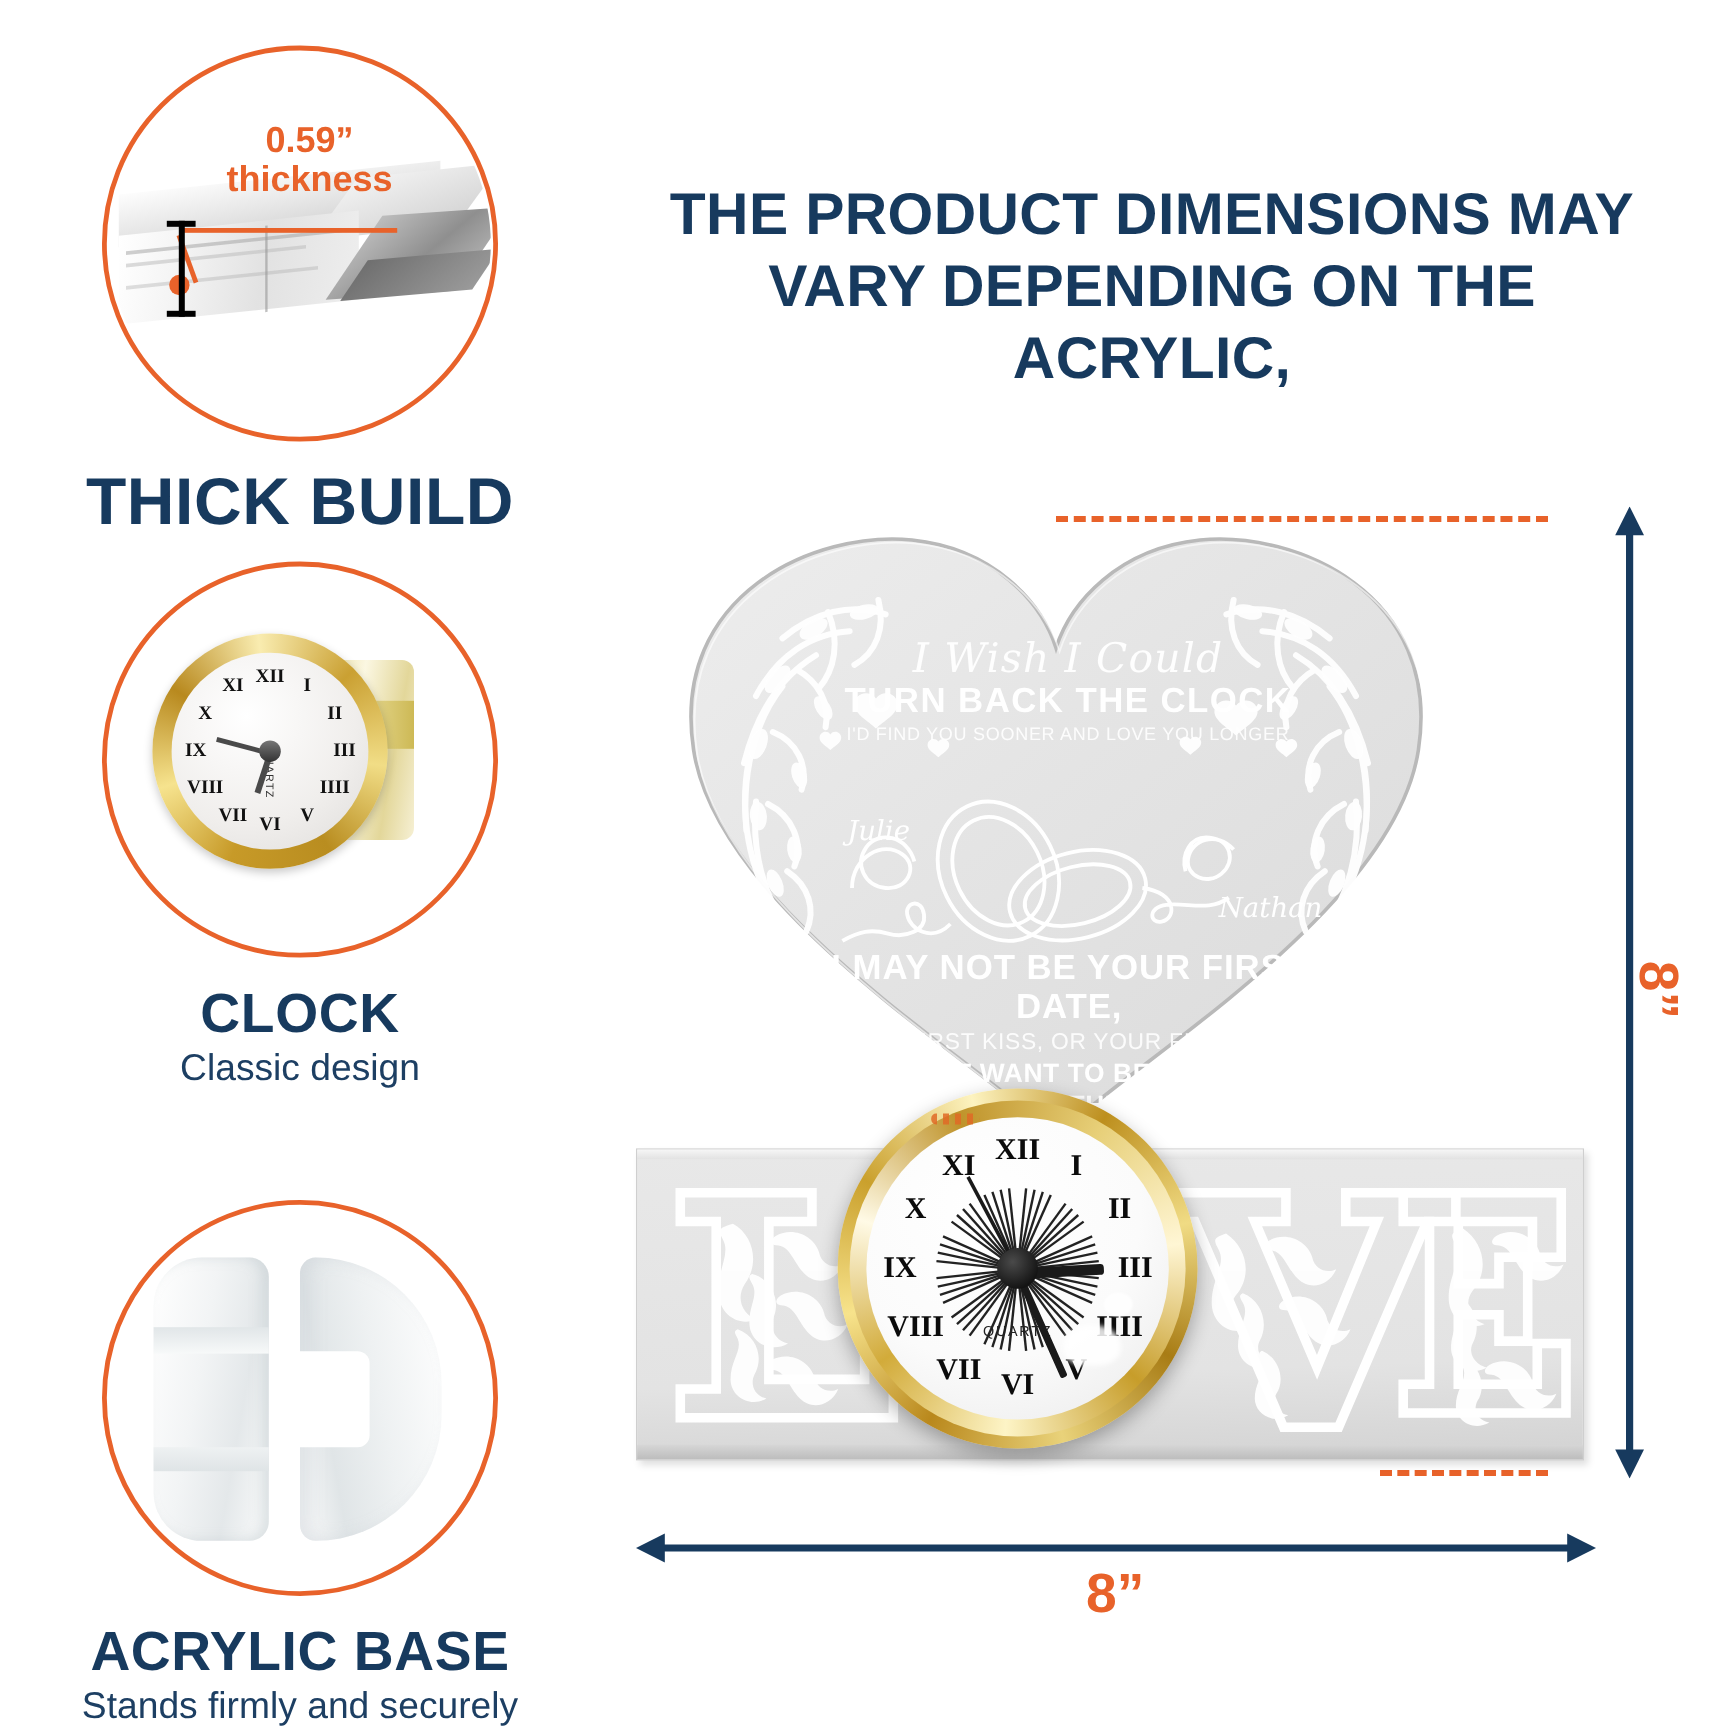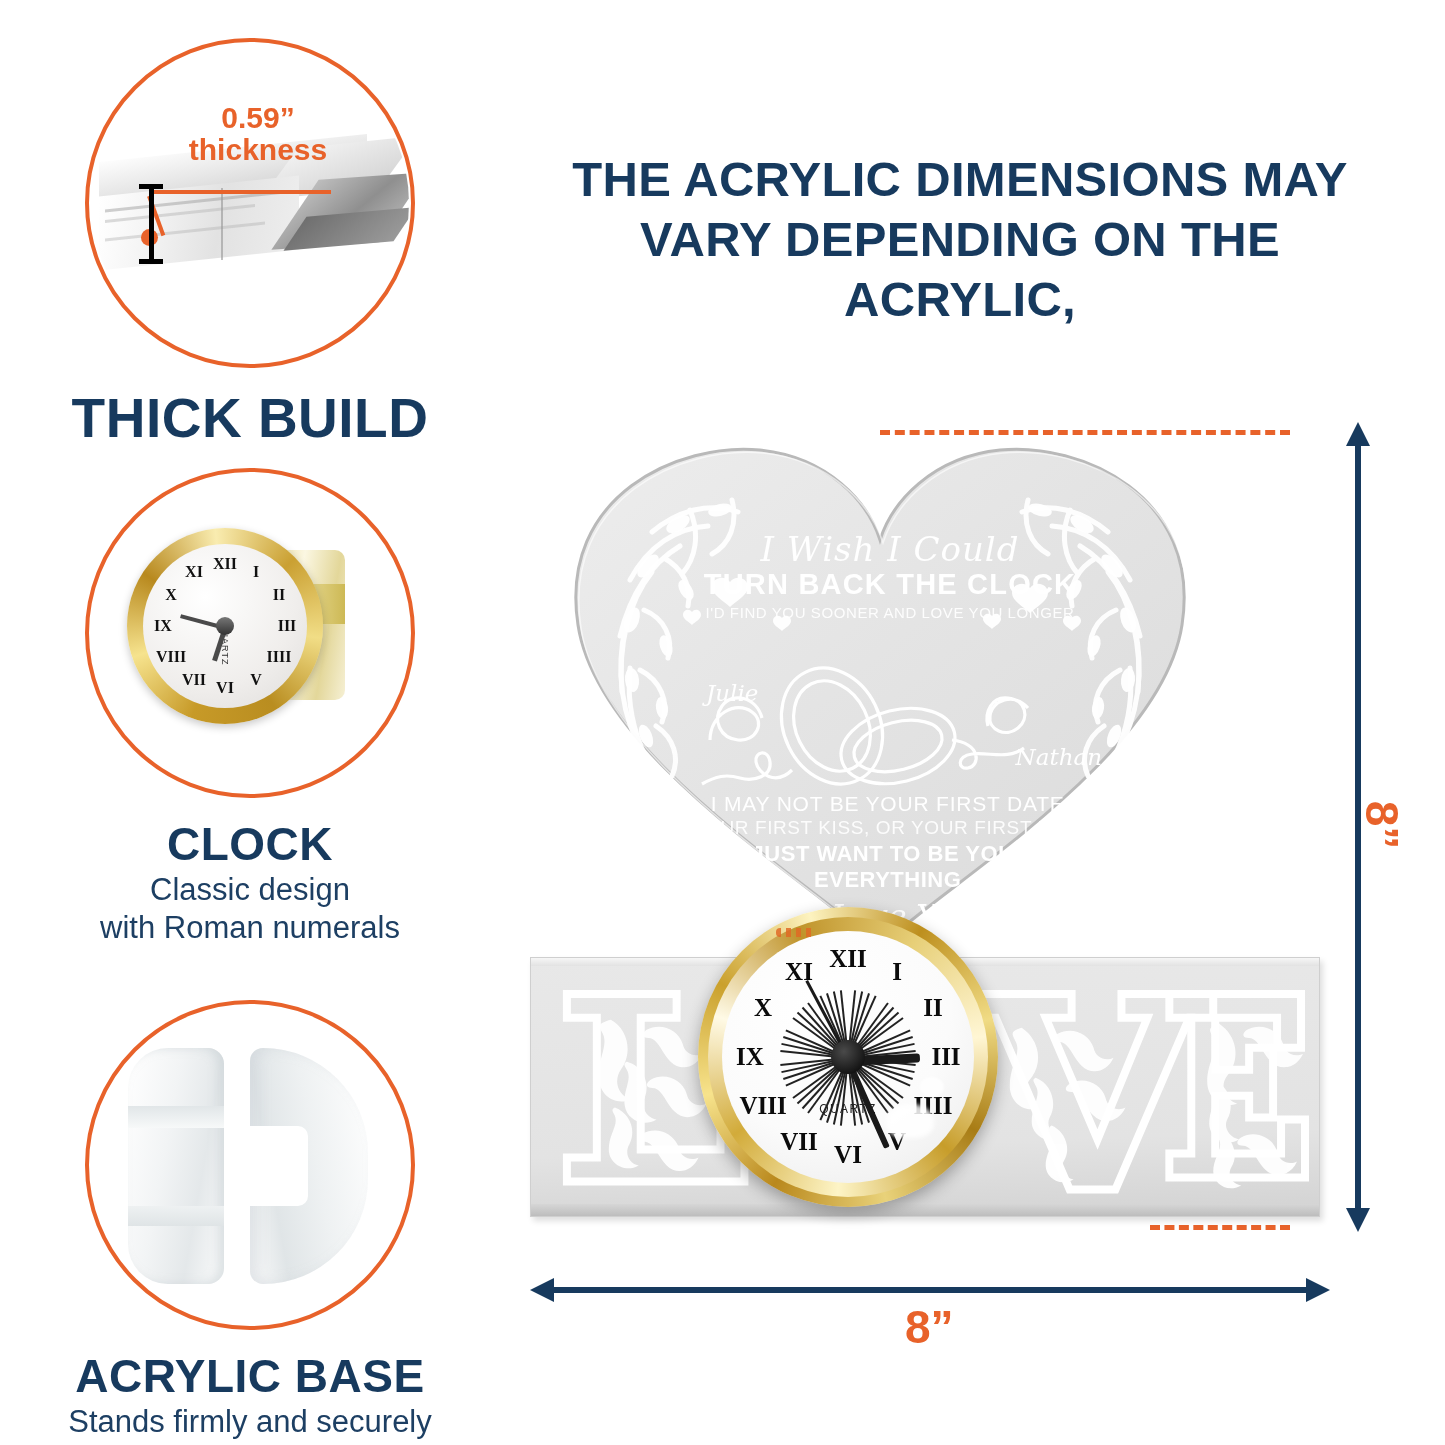--- a/index.html
+++ b/index.html
@@ -206,21 +206,21 @@
   .nm{
     position:absolute; font-family:"DejaVu Serif",serif; font-style:italic;
     font-size:23px; color:#fff;
   }
   .nm.a{ left:28px; top:0; }
   .nm.b{ right:6px; top:64px; }
 
   .heart-text2{
     position:absolute; left:96px; top:352px; width:470px; text-align:center; color:#fff;
   }
-  .ht-5{ font-size:21px; font-weight:normal; letter-spacing:.8px; line-height:1.1; }
+  .ht-5{ font-size:29px; font-weight:bold; letter-spacing:.8px; line-height:1.1; }
   .ht-6{ font-size:19px; letter-spacing:.6px; margin-top:2px; opacity:.9; }
   .ht-7{ font-size:22px; font-weight:bold; letter-spacing:.5px; margin-top:2px; }
   .ht-8{ font-family:"DejaVu Serif",serif; font-style:italic; font-size:31px; margin-top:8px; line-height:1; }
   .ht-9{ font-size:25px; font-weight:bold; letter-spacing:1px; margin-top:2px; }
 
   
   .love-base{
     position:absolute; left:10px; top:537px; width:790px; height:260px;
     background:linear-gradient(178deg,#e8e8e8 0%,#e3e3e3 70%,#d2d2d2 100%);
     border:1px solid #cfcfcf;
@@ -361,41 +361,40 @@
                 <span class="ins-hand" style="width:46px;height:4px;transform:rotate(195deg);"></span>
                 <span class="ins-hand" style="width:34px;height:5px;transform:rotate(108deg);"></span>
                 <span class="ins-hub"></span>
               </div>
             </div>
           </div>
         </div>
       </div>
       <div class="feat-title" style="margin-top:22px;">CLOCK</div>
       <div class="feat-sub">Classic design</div>
-      <div class="feat-sub" style="margin-top:0;">with Roman numerals</div>
     </div>
 
     <div class="feature" style="top:1000px;">
       <div class="circ-wrap">
         <div class="circ-ring"></div>
         <div class="circ-inner">
           <div class="base-wrap">
             <div class="ac-l"></div>
             <div class="ac-r"></div>
             <div class="ac-r-cut"></div>
           </div>
         </div>
       </div>
       <div class="feat-title" style="margin-top:22px;">ACRYLIC BASE</div>
       <div class="feat-sub">Stands firmly and securely</div>
     </div>
   </div>
 
   <div class="header">
-    <div>THE ACRYLIC DIMENSIONS MAY</div>
+    <div>THE PRODUCT DIMENSIONS MAY</div>
     <div>VARY DEPENDING ON THE ACRYLIC,</div>
   </div>
 
   <div class="product">
 
     <div class="dash-top"></div>
     <div class="dash-bot"></div>
 
     <div class="heart">
       <svg class="heart-svg" viewBox="0 0 640 520">

